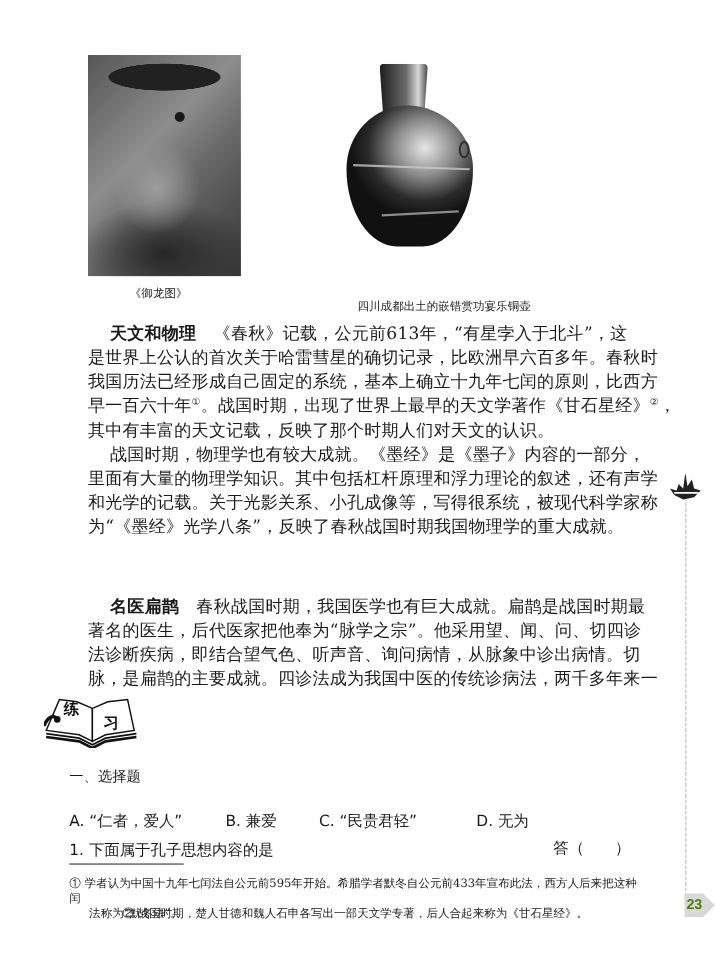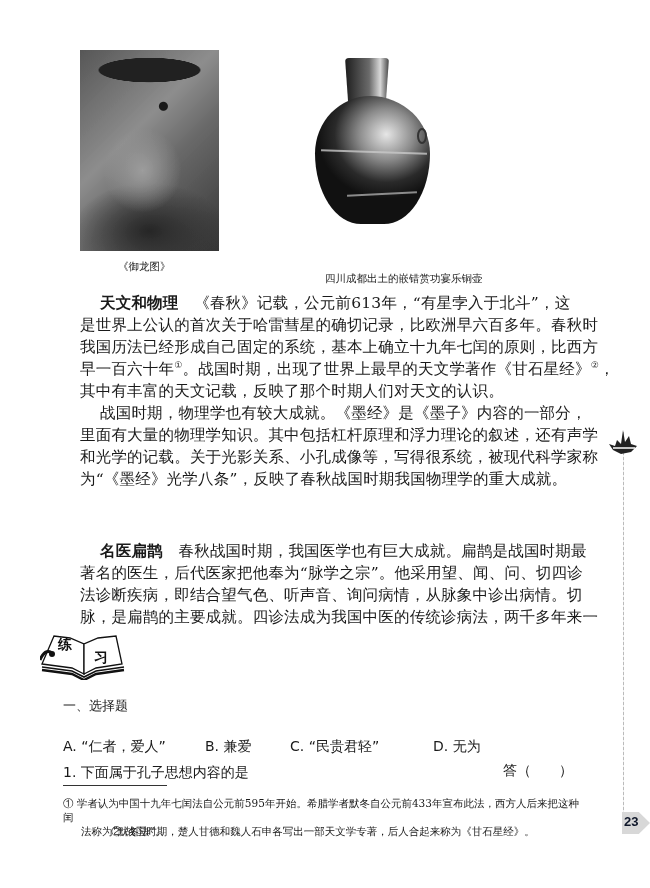--- a/index.html
+++ b/index.html
@@ -54,21 +54,21 @@
     .footnote .cont { padding-left: 18px; }
 
     .margin-line { position: absolute; left: 623px; top: 432px; width: 1px; height: 380px;
       background: repeating-linear-gradient(180deg, #bbb 0 3px, #eee 3px 5px); }
     .margin-ornament { position: absolute; left: 607px; top: 430px; width: 34px; height: 30px; }
     .page-tab {
       position: absolute; left: 622px; top: 812px; width: 28px; height: 22px;
       background: #d8d8d8; clip-path: polygon(0 0, 60% 0, 100% 50%, 60% 100%, 0 100%);
     }
     .page-num { position: absolute; left: 624px; top: 814px; font-size: 13px; font-weight: bold;
-      font-family: "Liberation Sans", sans-serif; color: #0f172a; }
+      font-family: "Liberation Sans", sans-serif; color: #4d7c0f; }
   </style>
 </head>
 <body>
 
 <div class="photo photo-dragon"></div>
 <div class="caption" style="left:118px; top:260px;">《御龙图》</div>
 
 <div class="photo photo-vessel">
   <div class="neck"></div>
   <div class="body"></div>

